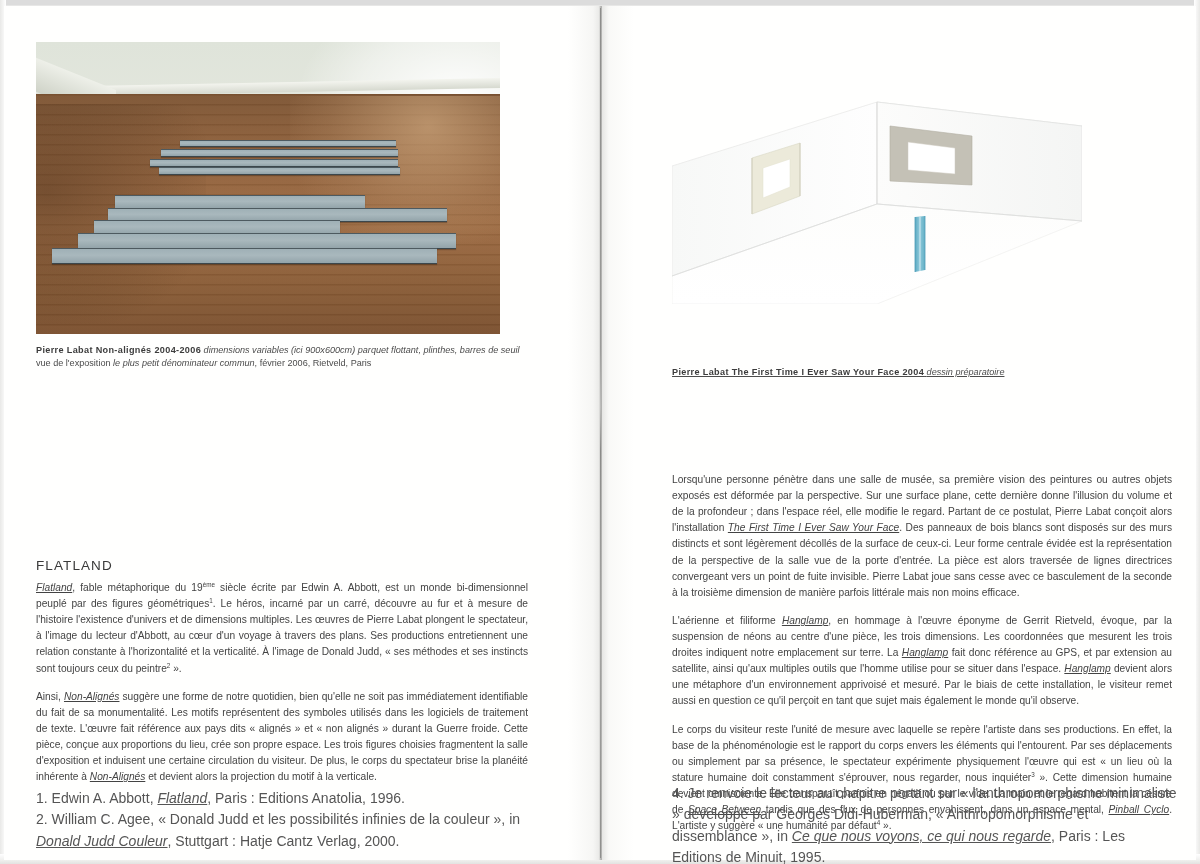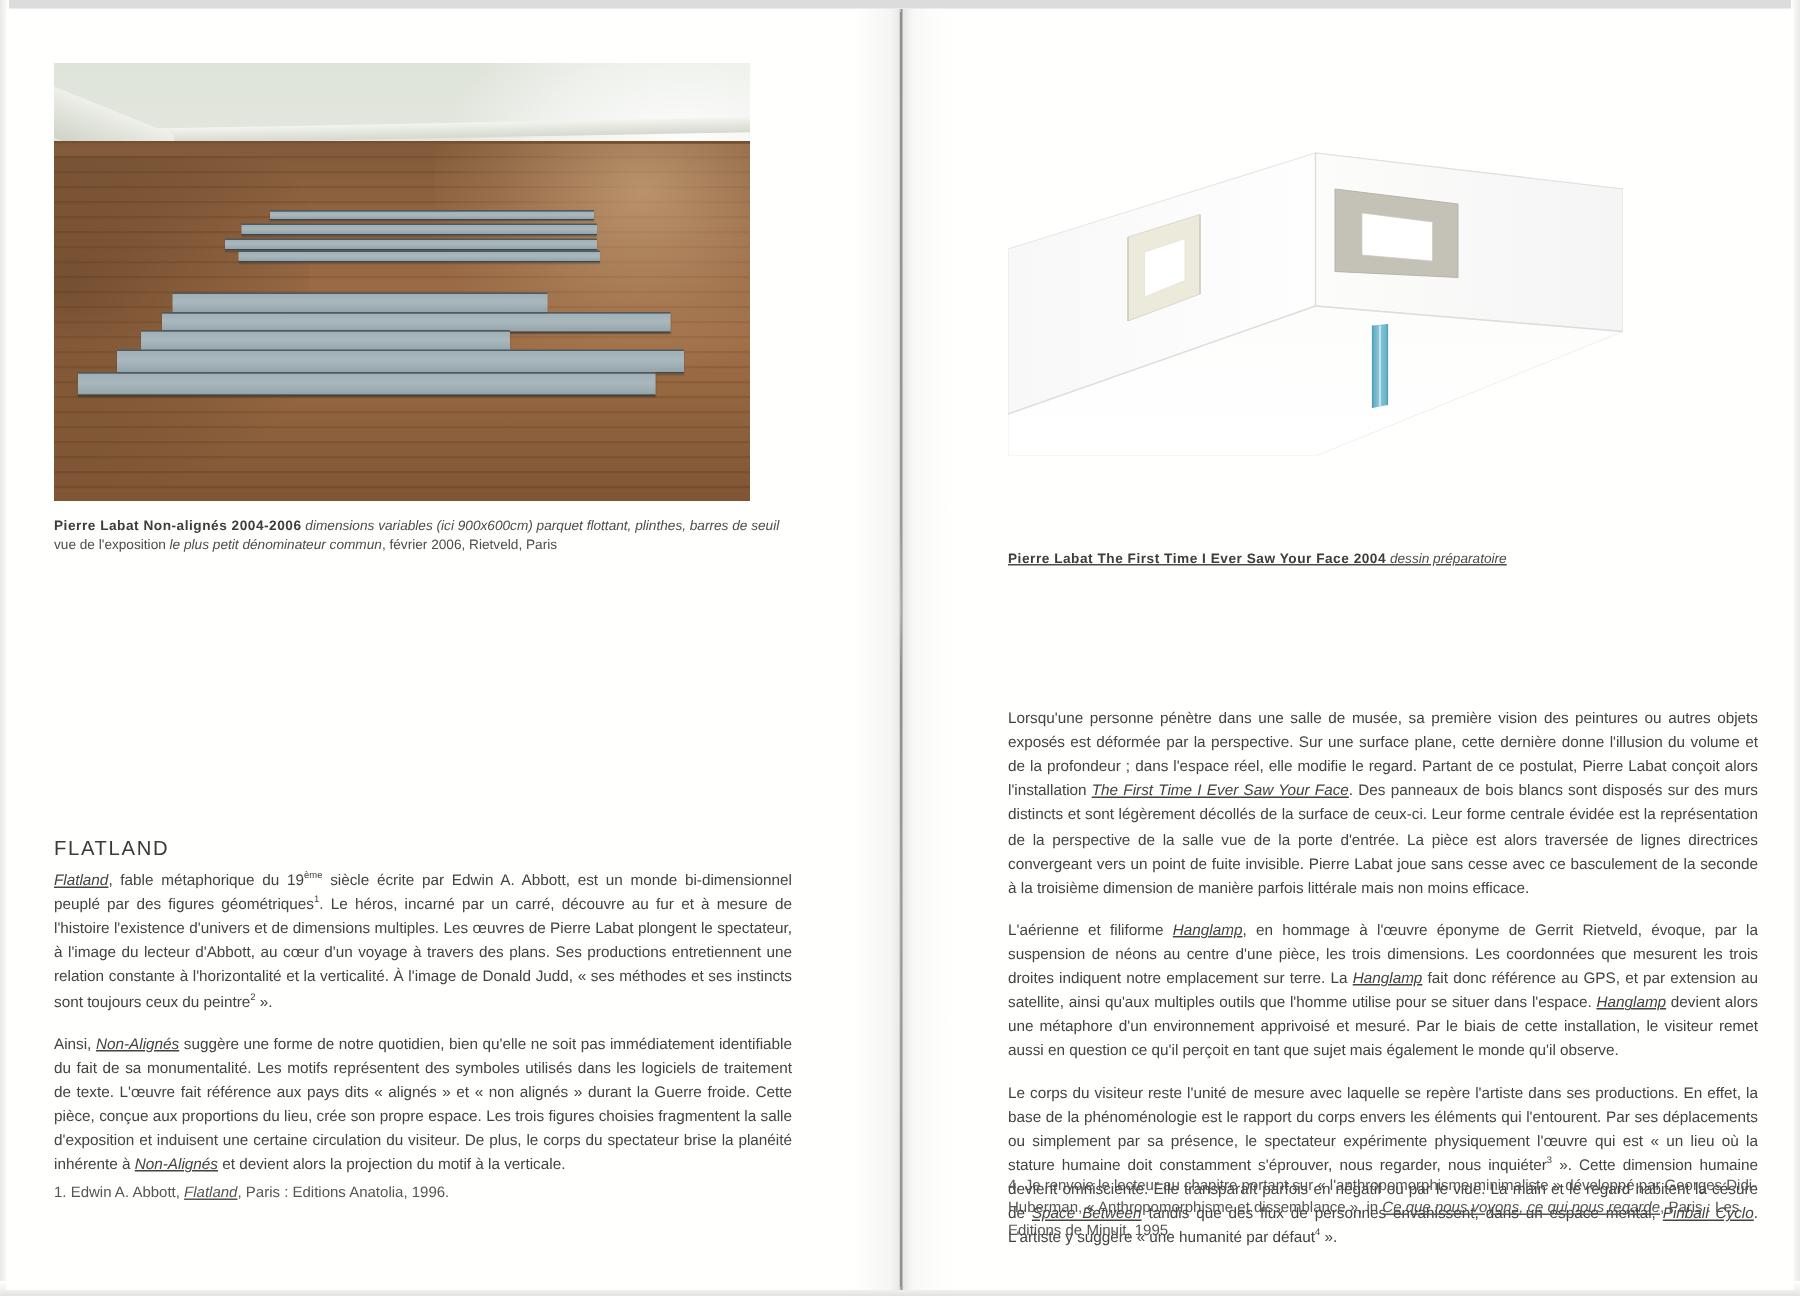--- a/index.html
+++ b/index.html
@@ -197,21 +197,21 @@
     text-justify: inter-word;
   }
   .col p { margin: 0 0 12px 0; }
   .col p:last-child { margin-bottom: 0; }
   .col-left  { left: 36px; top: 580px; width: 492px; }
   .col-right { left: 672px; top: 472px; width: 500px; }
 
   .notes {
     position: absolute;
     color: #555555;
-    font-size: 10px;
+    font-size: 14px;
     line-height: 1.52;
   }
   .notes-left  { left: 36px; top: 788px; width: 516px; }
   .notes-right { left: 672px; top: 783px; width: 505px; }
   .notes div { margin: 0; }
 
   i, em { font-style: italic; text-decoration: underline; }
   sup { font-size: 0.62em; vertical-align: super; line-height: 0; }
 
   
@@ -265,20 +265,21 @@
   </div>
 
   <div class="heading">FLATLAND</div>
 
   <div class="col col-left" id="left-body">
       <p><i>Flatland</i><span>, fable métaphorique du 19</span><sup>ème</sup><span> siècle écrite par Edwin A. Abbott, est un monde bi-dimensionnel peuplé par des figures géométriques</span><sup>1</sup><span>. Le héros, incarné par un carré, découvre au fur et à mesure de l'histoire l'existence d'univers et de dimensions multiples. Les œuvres de Pierre Labat plongent le spectateur, à l'image du lecteur d'Abbott, au cœur d'un voyage à travers des plans. Ses productions entretiennent une relation constante à l'horizontalité et la verticalité. À l'image de Donald Judd, « ses méthodes et ses instincts sont toujours ceux du peintre</span><sup>2</sup><span> ».</span></p>
       <p><span>Ainsi, </span><i>Non-Alignés</i><span> suggère une forme de notre quotidien, bien qu'elle ne soit pas immédiatement identifiable du fait de sa monumentalité. Les motifs représentent des symboles utilisés dans les logiciels de traitement de texte. L'œuvre fait référence aux pays dits « alignés » et « non alignés » durant la Guerre froide. Cette pièce, conçue aux proportions du lieu, crée son propre espace. Les trois figures choisies fragmentent la salle d'exposition et induisent une certaine circulation du visiteur. De plus, le corps du spectateur brise la planéité inhérente à </span><i>Non-Alignés</i><span> et devient alors la projection du motif à la verticale.</span></p>
     </div>
   <div class="notes notes-left" id="left-notes">
       <div><span>1. Edwin A. Abbott, </span><i>Flatland</i><span>, Paris : Editions Anatolia, 1996.</span></div>
+      <div><span>2. William C. Agee, « Donald Judd et les possibilités infinies de la couleur », in </span><i>Donald Judd Couleur</i><span>, Stuttgart : Hatje Cantz Verlag, 2000.</span></div>
     </div>
 
   <div class="draw">
     <svg viewBox="0 0 410 218" xmlns="http://www.w3.org/2000/svg" aria-hidden="true">
       <defs>
         <linearGradient id="gCeil" x1="0" y1="0" x2="0" y2="1">
           <stop offset="0" stop-color="#ffffff"></stop>
           <stop offset="1" stop-color="#f0f1f0"></stop>
         </linearGradient>
         <linearGradient id="gBackWall" x1="0" y1="0" x2="1" y2="0">

